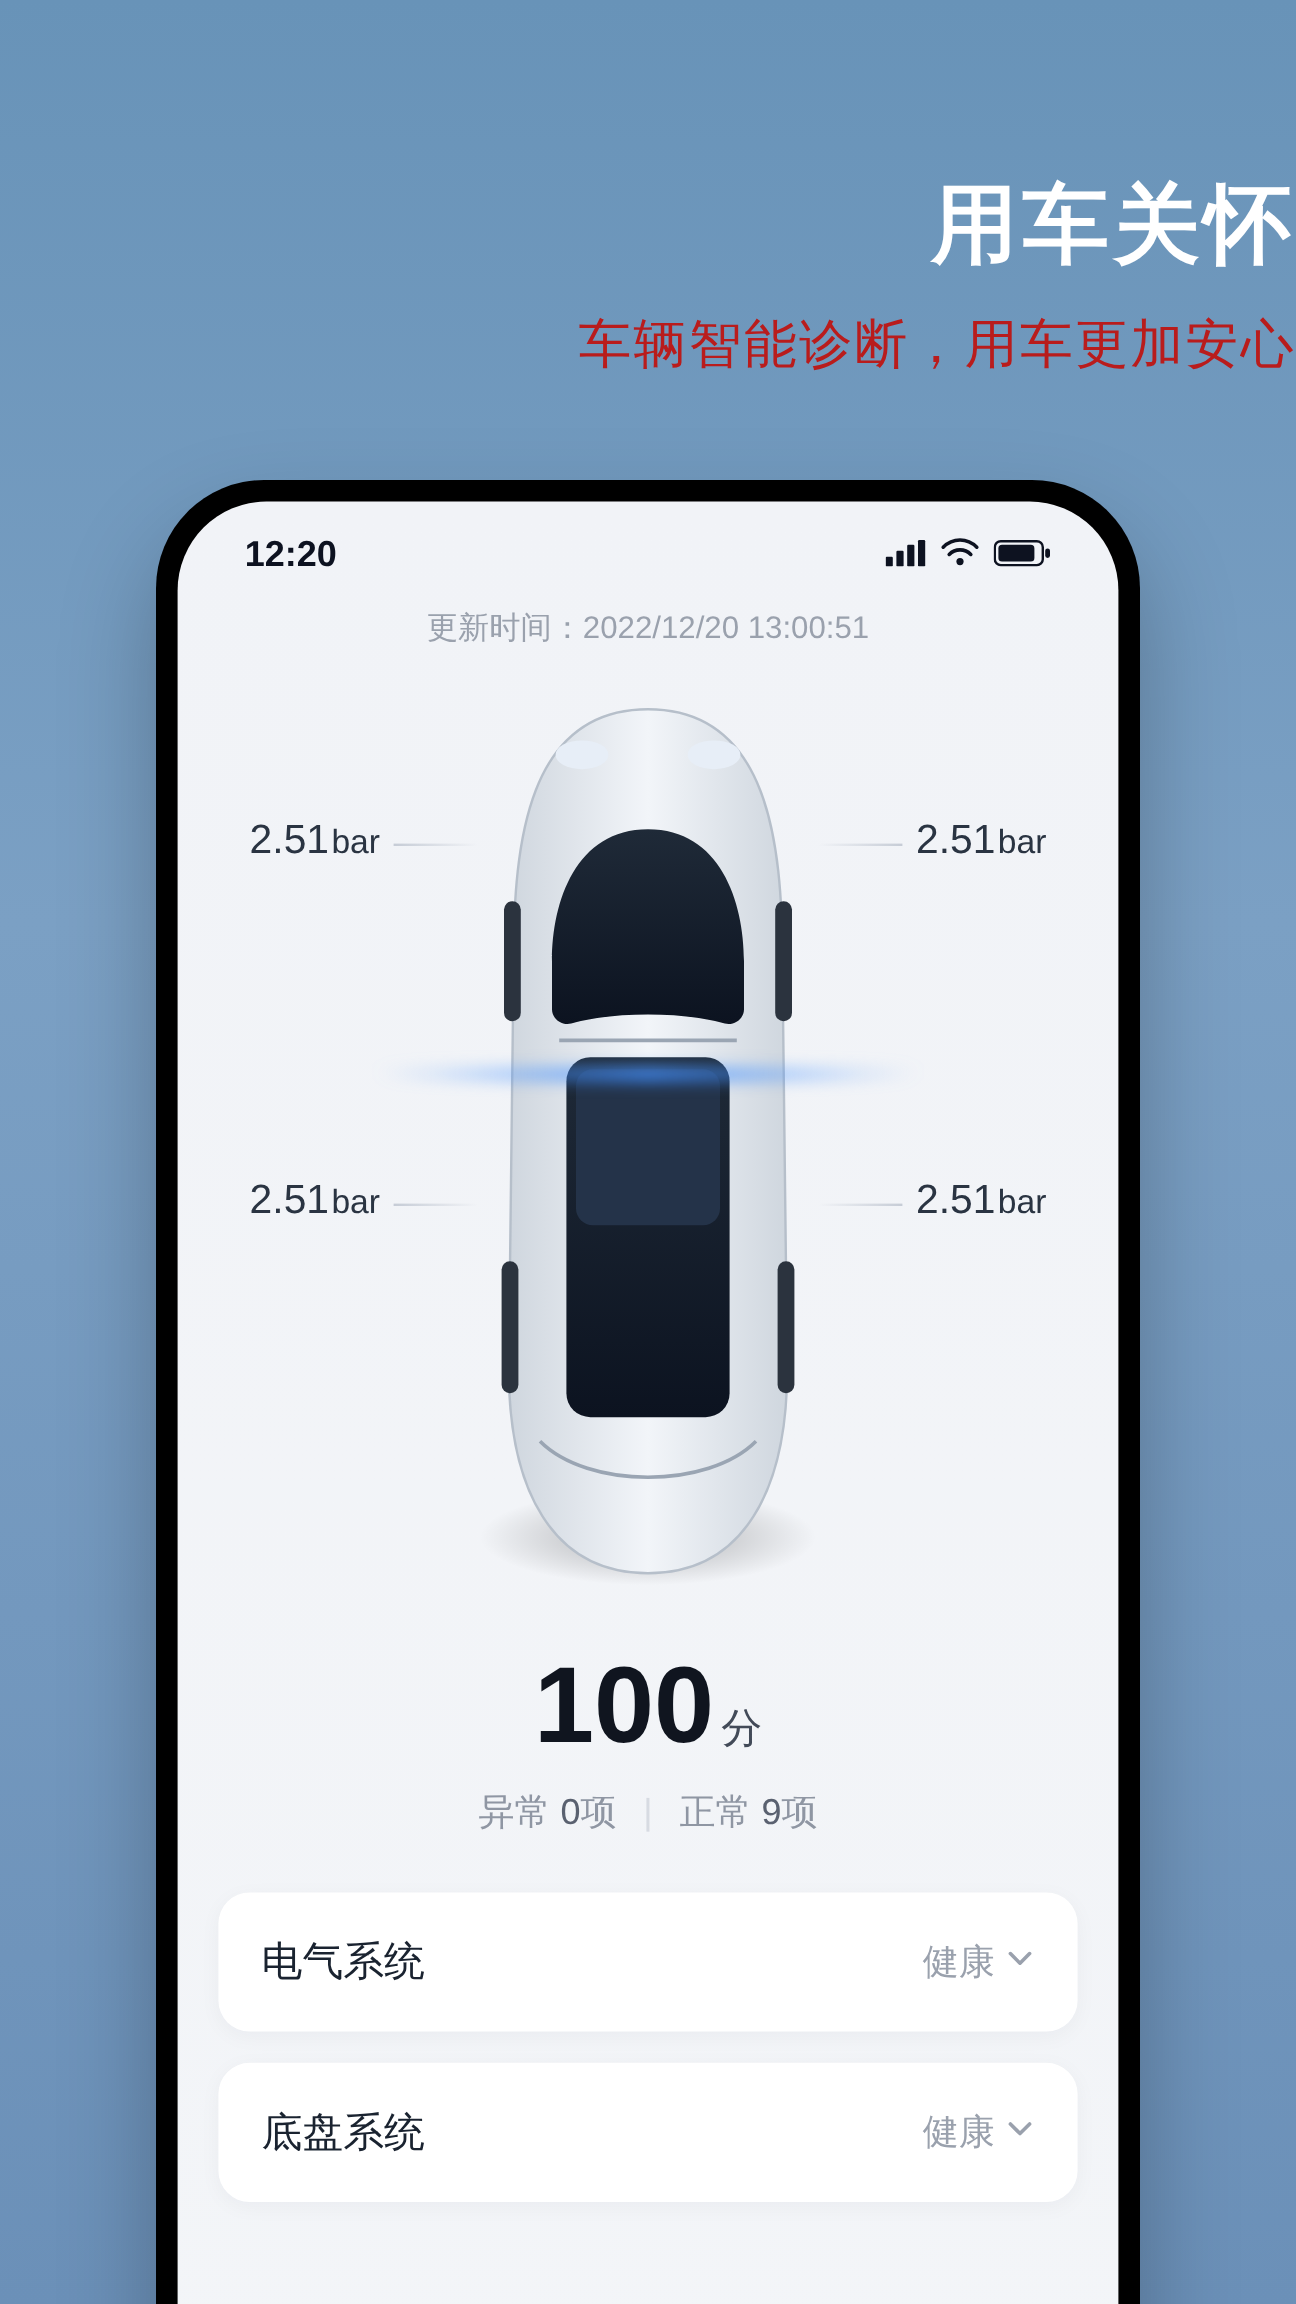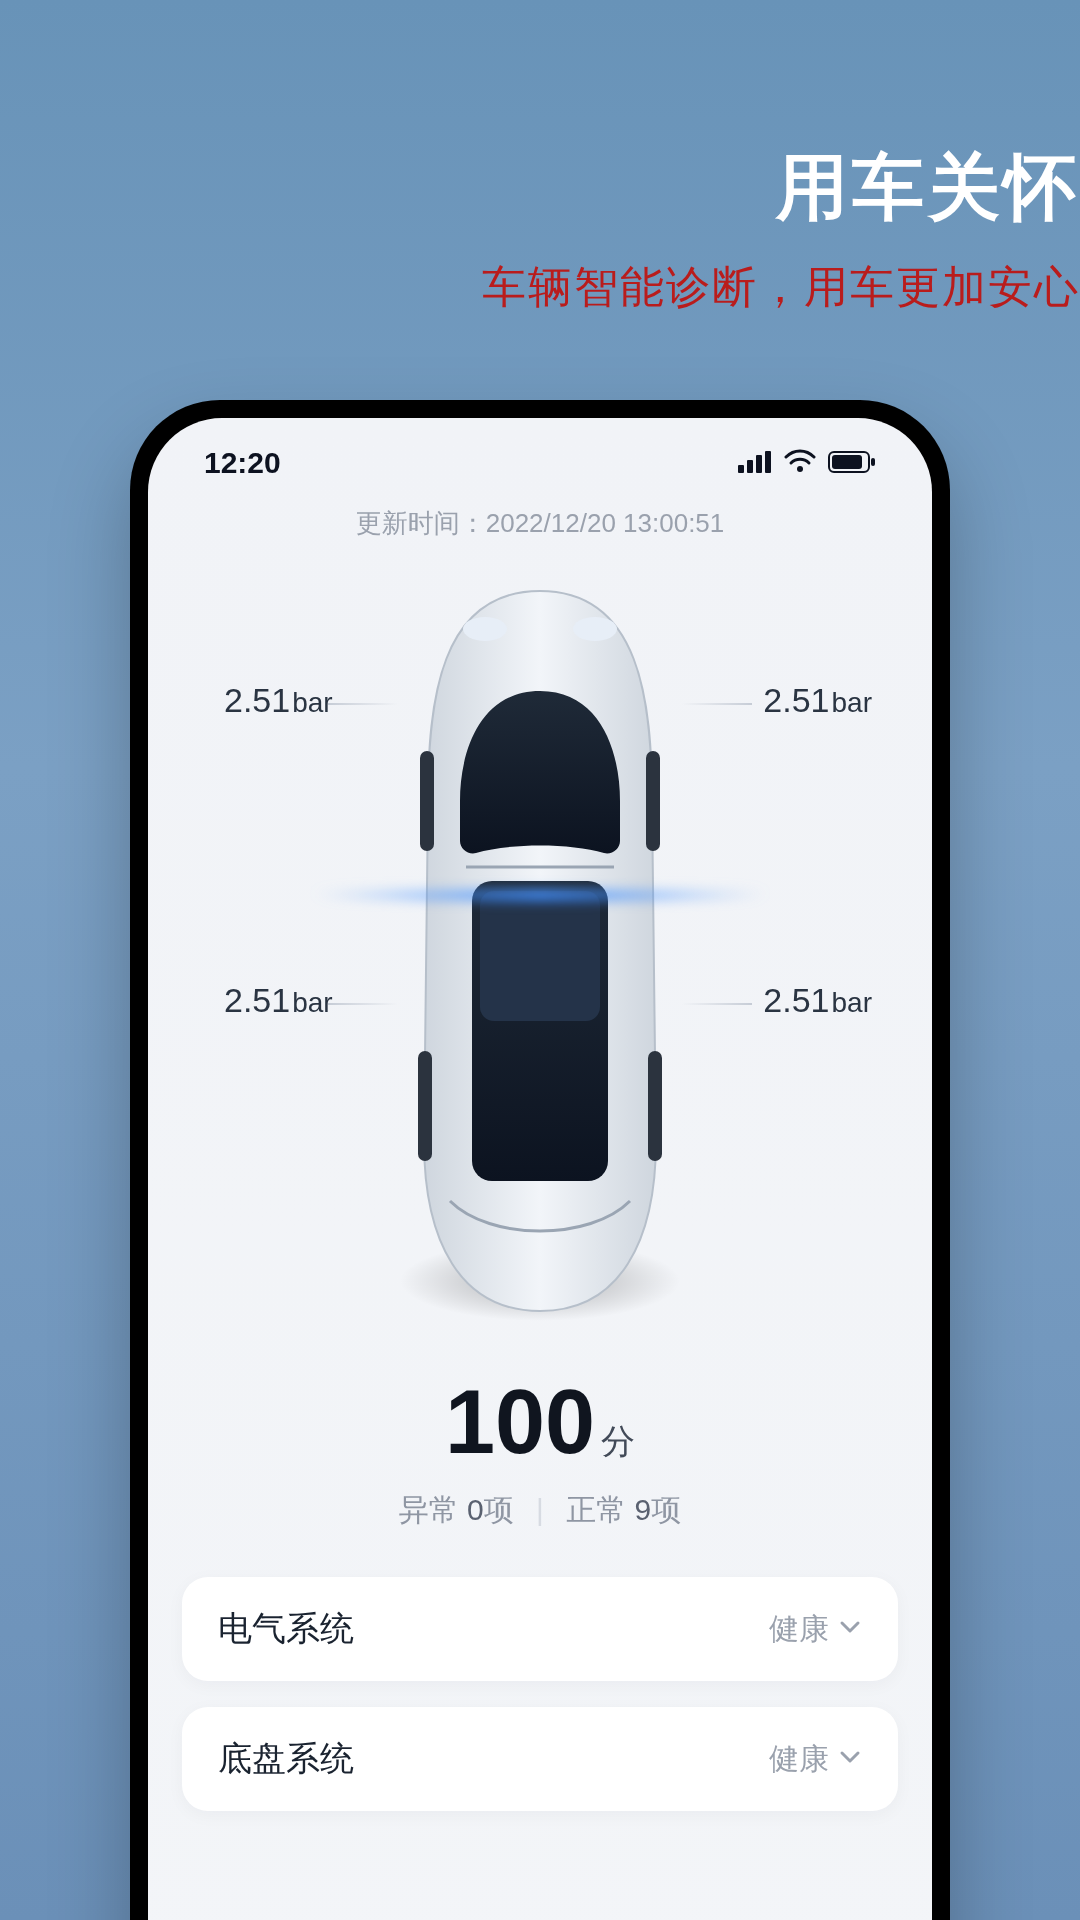--- a/index.html
+++ b/index.html
@@ -105,21 +105,21 @@
     background:linear-gradient(90deg,transparent,rgba(120,180,255,.9),transparent);
   }
   .tire {
     position: absolute;
     font-size: 34px;
     color: #2a3442;
     display: flex;
     align-items: baseline;
     gap: 2px;
   }
-  .tire .val { font-weight: 500; margin-left: 16px; }
+  .tire .val { font-weight: 500; }
   .tire .unit { font-size: 28px; color:#2a3442; }
   .tire.fl { left: 60px;  top: 100px; }
   .tire.fr { right: 60px; top: 100px; }
   .tire.rl { left: 60px;  top: 400px; }
   .tire.rr { right: 60px; top: 400px; }
   .tick {
     position:absolute; width:70px; height:2px; background:linear-gradient(90deg,#c6ccd6,transparent);
   }
   .tick.l{left:180px}
   .tick.r{right:180px;background:linear-gradient(270deg,#c6ccd6,transparent)}
@@ -150,21 +150,21 @@
   .counts b { color:#5a6170; font-weight:500; }
   .list {
     margin: 46px 34px 0;
     display: flex;
     flex-direction: column;
     gap: 26px;
   }
   .row {
     background: #fff;
     border-radius: 26px;
-    height: 104px;
+    height: 116px;
     padding: 0 36px;
     display: flex;
     align-items: center;
     justify-content: space-between;
     box-shadow: 0 4px 18px rgba(20,30,50,.04);
   }
   .row .name { font-size: 34px; color:#1a2330; font-weight:500; }
   .row .right { display:flex; align-items:center; gap:9px; font-size:30px; color:#9aa1ad; }
   .chev svg{width:24px;height:24px}
 </style>

